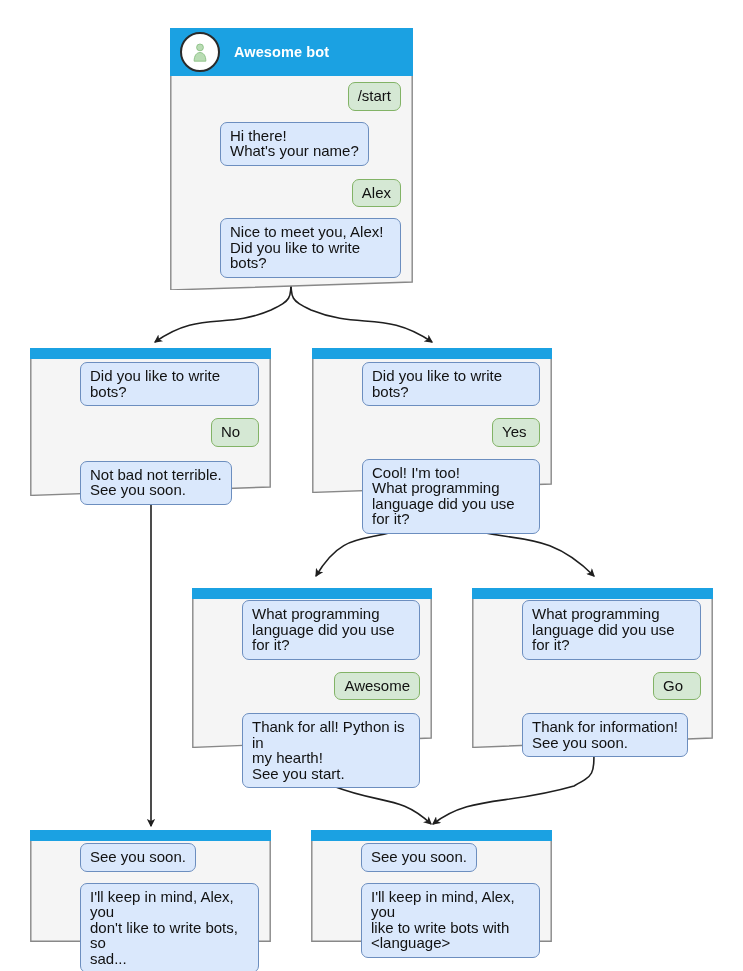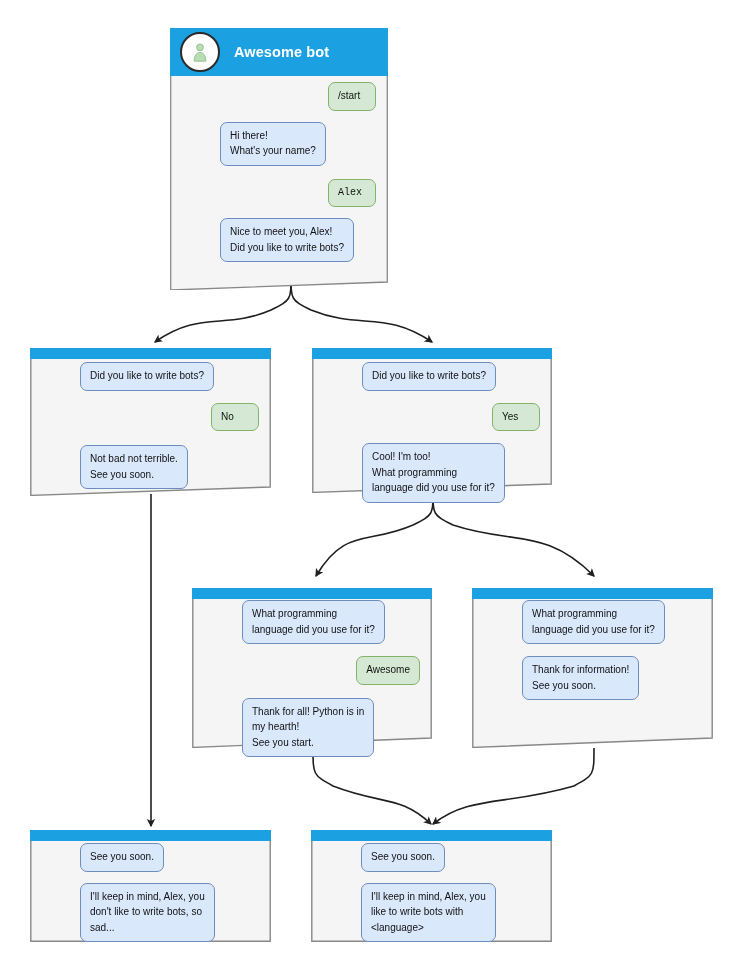--- a/index.html
+++ b/index.html
@@ -95,21 +95,21 @@
     left: 0;
     right: 0;
     box-sizing: border-box;
     padding: 0 12px;
   }
   .msg {
     display: inline-block;
     box-sizing: border-box;
     border-radius: 7px;
     padding: 5px 9px 6px 9px;
-    font-size: 10px;
+    font-size: 15px;
     line-height: 15.5px;
     color: #111111;
     white-space: pre-line;
     max-width: 205px;
   }
   .msg.bot {
     background: #dae8fc;
     border: 1px solid #6c8ebf;
   }
   .msg.user {
@@ -142,21 +142,21 @@
       <path d="M 151,494 L 151,826" marker-end="url(#arrow)"></path>
 
       <path d="M 433,491 C 433,515 433,515 413,525 C 368,545 345,527 316,576" marker-end="url(#arrow)"></path>
       <path d="M 433,491 C 433,515 433,515 453,525 C 513,545 545,527 594,576" marker-end="url(#arrow)"></path>
 
       <path d="M 313,748 C 313,775 313,775 333,786 C 382,805 400,795 431,824" marker-end="url(#arrow)"></path>
       <path d="M 594,748 C 594,775 594,775 574,786 C 505,806 470,795 433,824" marker-end="url(#arrow)"></path>
     </g>
   </svg>
 
-  <div class="card card-root" style="left:170px; top:28px; width:218px; height:262px;">
+  <div class="card card-root" style="left:170px; top:28px; width:243px; height:262px;">
     <svg class="card-shape" viewBox="0 0 243 262" preserveAspectRatio="none">
       <polygon points="0.8,0.8 242.2,0.8 242.2,254 0.8,262" fill="#f5f5f5" stroke="#888888" stroke-width="1.4"></polygon>
     </svg>
     <div class="card-inner">
       <div class="header">
         <div class="avatar">
           <svg width="22" height="22" viewBox="0 0 24 24" aria-hidden="true">
             <circle cx="12" cy="7" r="3.7" fill="#b9dcb4" stroke="#8cc185" stroke-width="1"></circle>
             <path d="M5.6 22 C5.6 15.6 8.5 12.6 12 12.6 C15.5 12.6 18.4 15.6 18.4 22 Z" fill="#b9dcb4" stroke="#8cc185" stroke-width="1"></path>
           </svg>
@@ -164,21 +164,21 @@
         <div class="bot-title">Awesome bot</div>
       </div>
       <div class="messages" style="top:54px;">
         <div class="row right" style="margin-bottom:11px;">
           <span class="msg user">/start</span>
         </div>
         <div class="row left" style="margin-bottom:13px;">
           <span class="msg bot">Hi there!
 What's your name?</span>
         </div>
-        <div class="row right" style="margin-bottom:11px;font-family:Liberation Mono, monospace;">
+        <div class="row right" style="margin-bottom:11px;">
           <span class="msg user">Alex</span>
         </div>
         <div class="row left">
           <span class="msg bot">Nice to meet you, Alex!
 Did you like to write bots?</span>
         </div>
       </div>
     </div>
   </div>
 
@@ -252,20 +252,23 @@
     <svg class="card-shape" viewBox="0 0 241 160" preserveAspectRatio="none">
       <polygon points="0.8,0.8 240.2,0.8 240.2,150 0.8,159.4" fill="#f5f5f5" stroke="#888888" stroke-width="1.4"></polygon>
     </svg>
     <div class="card-inner">
       <div class="header-bar"></div>
       <div class="messages" style="top:12px;">
         <div class="row left" style="margin-bottom:12px;">
           <span class="msg bot">What programming
 language did you use for it?</span>
         </div>
+        <div class="row right" style="margin-bottom:13px;">
+          <span class="msg user">Go</span>
+        </div>
         <div class="row left">
           <span class="msg bot">Thank for information!
 See you soon.</span>
         </div>
       </div>
     </div>
   </div>
 
   <div class="card card-sub" style="left:30px; top:830px; width:241px; height:112px;">
     <svg class="card-shape" viewBox="0 0 241 112" preserveAspectRatio="none">

